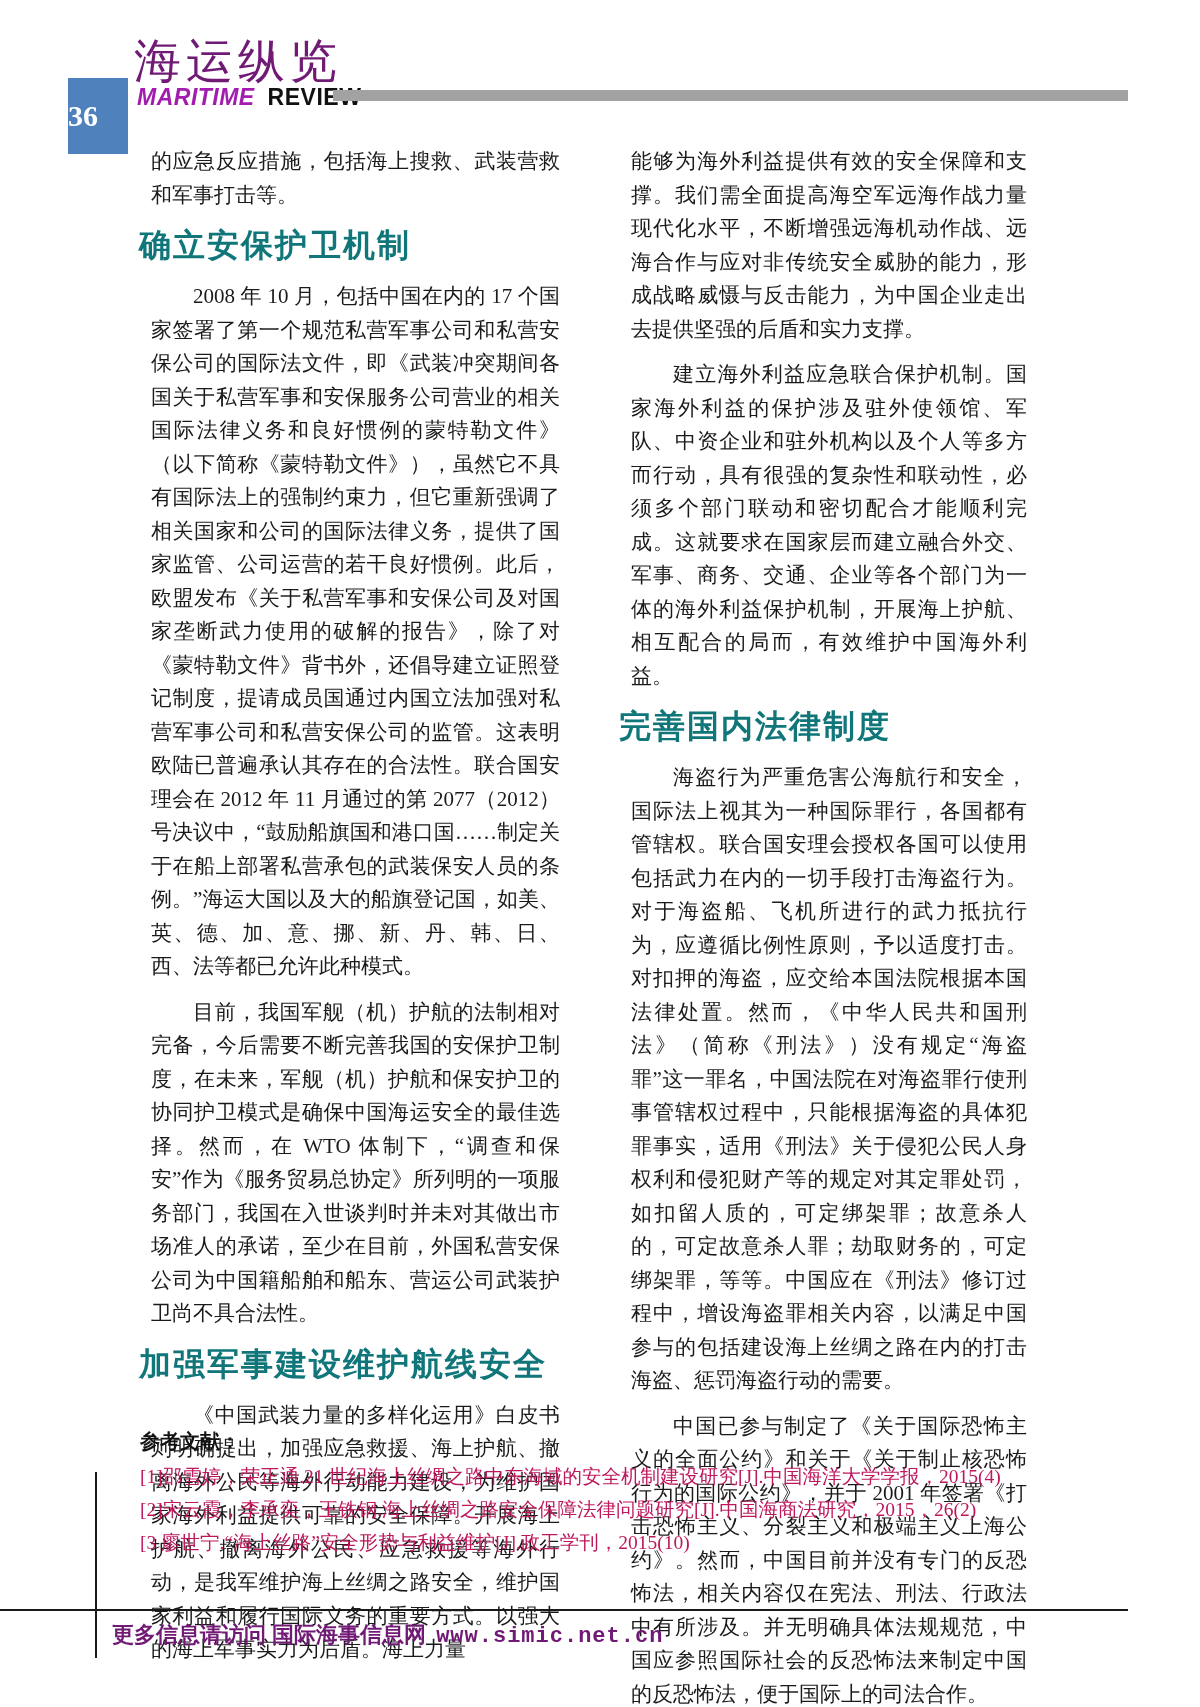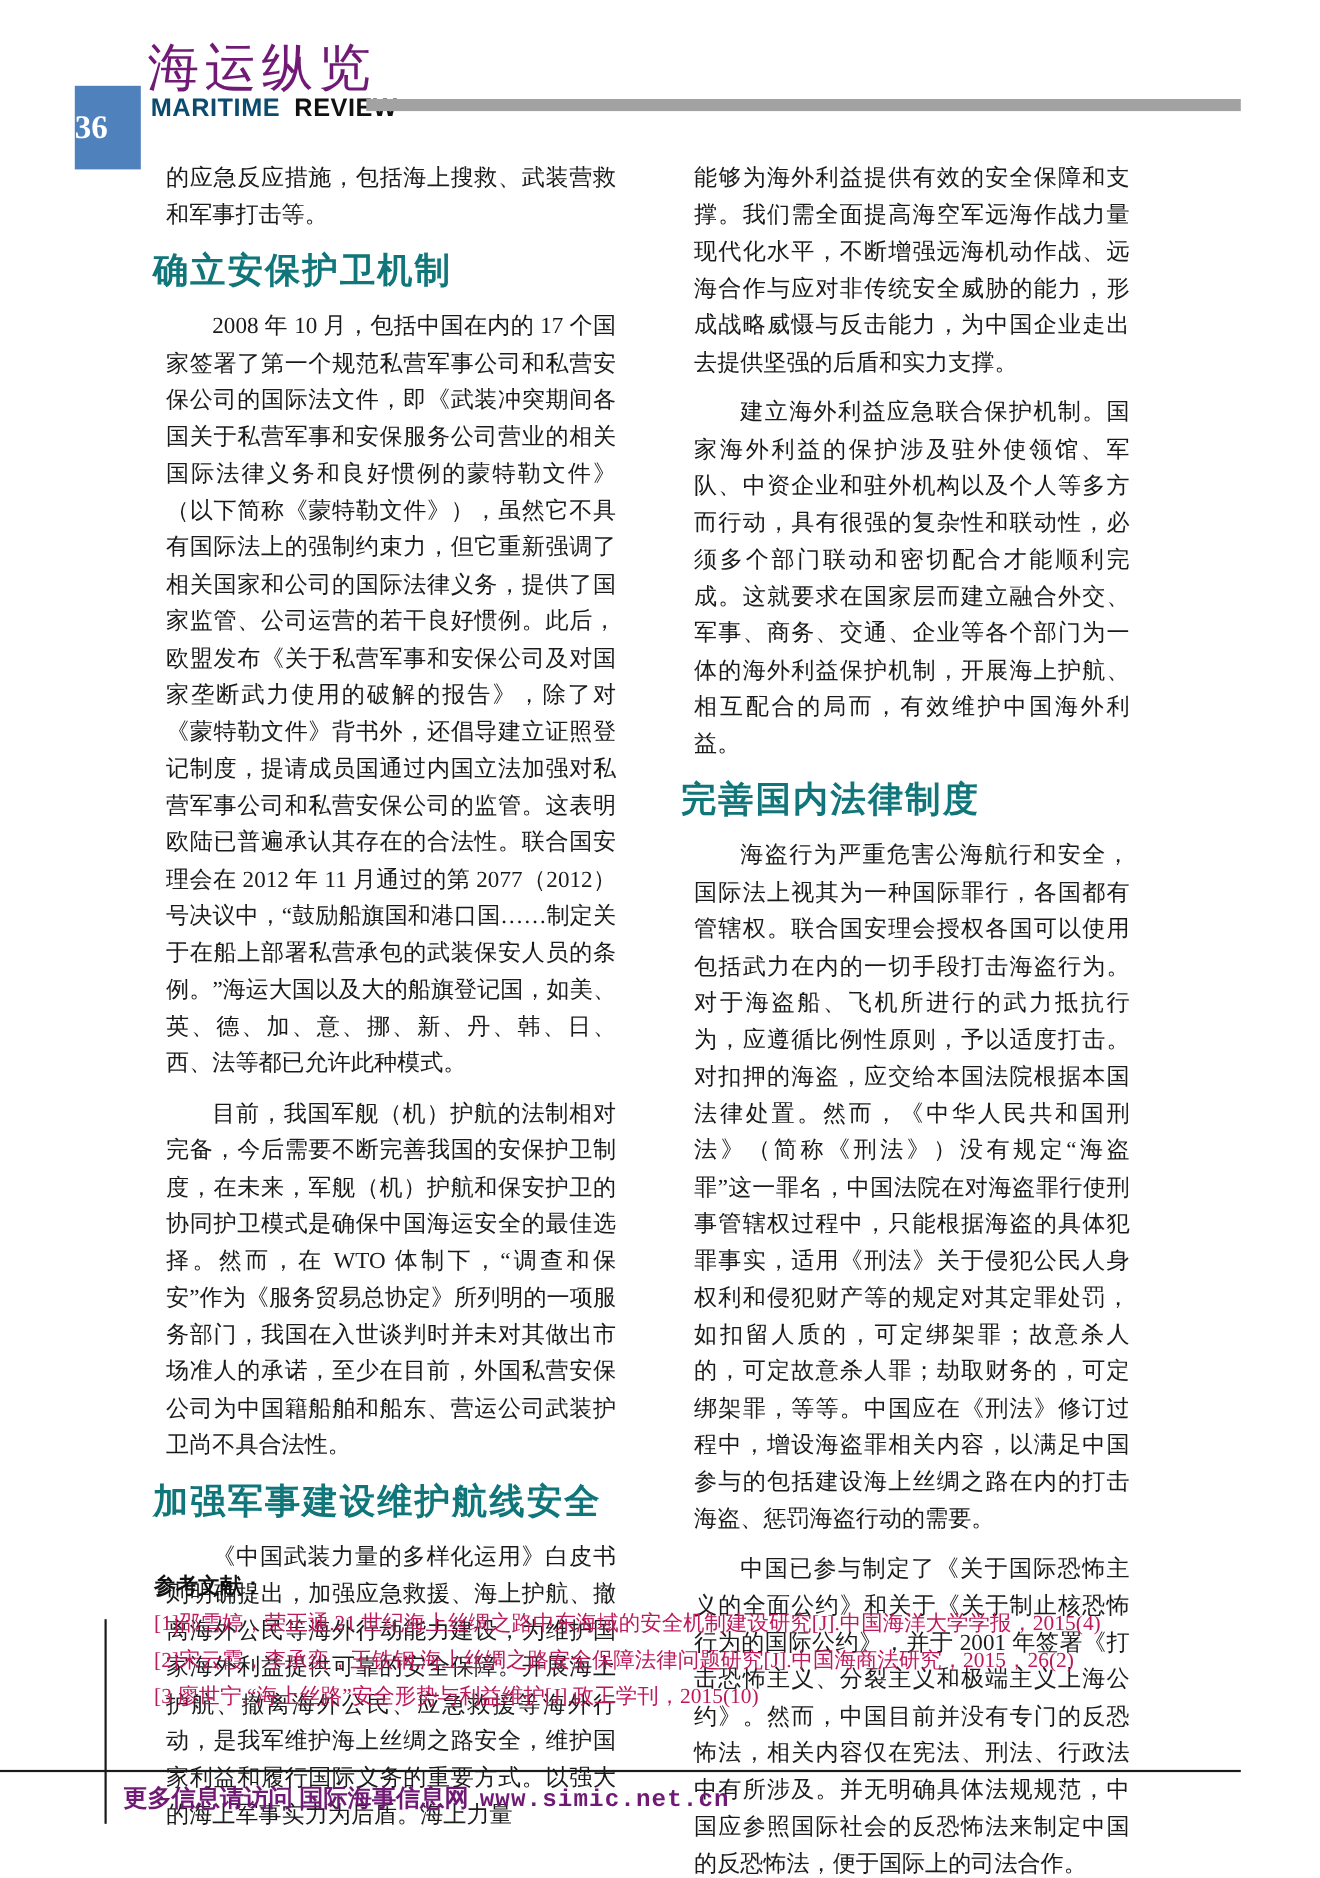--- a/index.html
+++ b/index.html
@@ -18,21 +18,21 @@
   .mag-title {
     position:absolute; left:134px; top:30px; margin:0;
     font-size:47px; font-weight:400; letter-spacing:5px; color:#701a75;
     font-family:"Liberation Serif","DejaVu Serif",serif;
   }
   .subtitle-row {
     position:absolute; left:137px; top:84px;
     font-family:"Liberation Sans","DejaVu Sans",sans-serif;
     font-size:23px; font-weight:bold; letter-spacing:0.5px;
   }
-  .subtitle-blue  { color:#0c4a6e; }
+  .subtitle-blue  { color:#a21caf;font-style:italic; }
   .subtitle-black { color:#111111; margin-left:6px; }
   .gray-bar {
     position:absolute; left:333px; top:90px; width:795px; height:11px;
     background:#a2a2a2;
   }
   
   .col { position:absolute; top:133px; }
   .col-left  { left:139px; width:433px; }
   .col-right { left:619px; width:420px; }
   .para {

